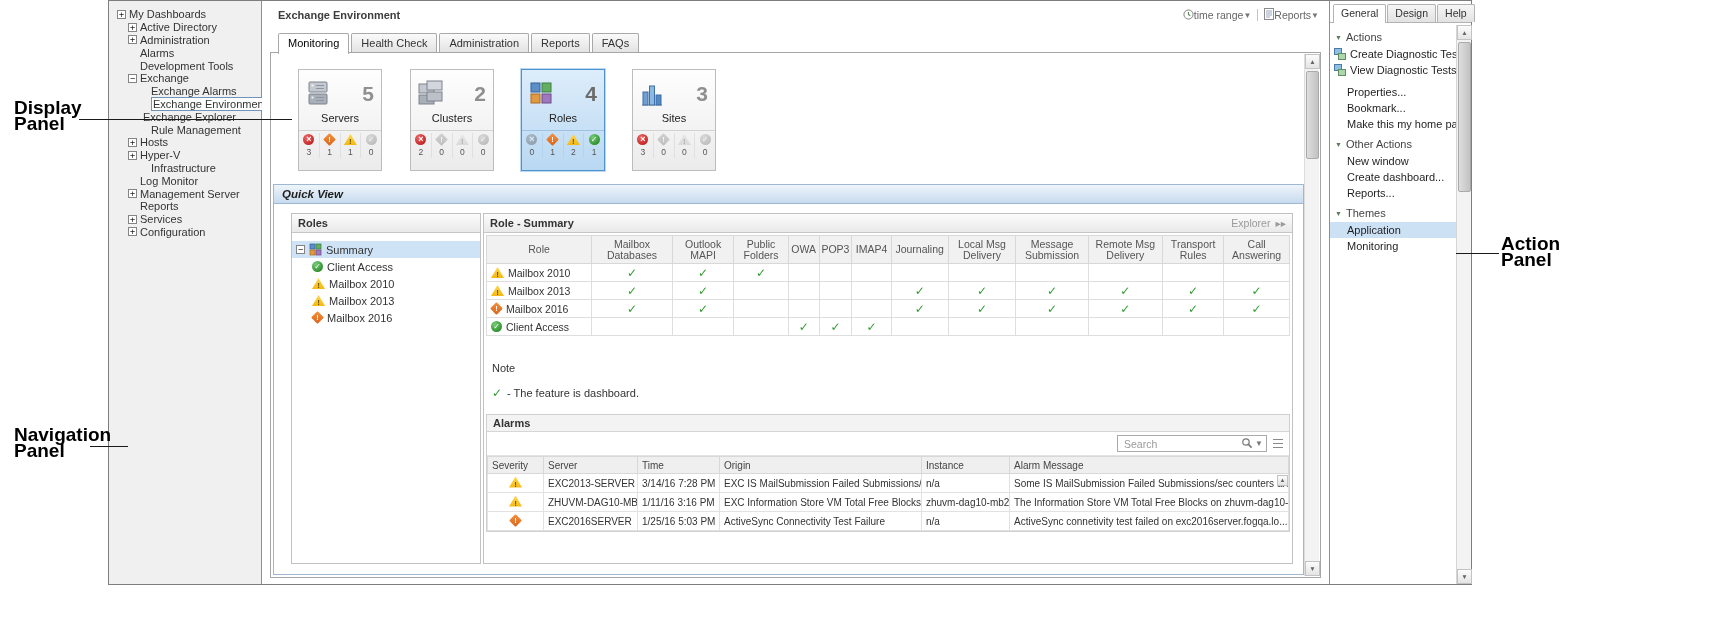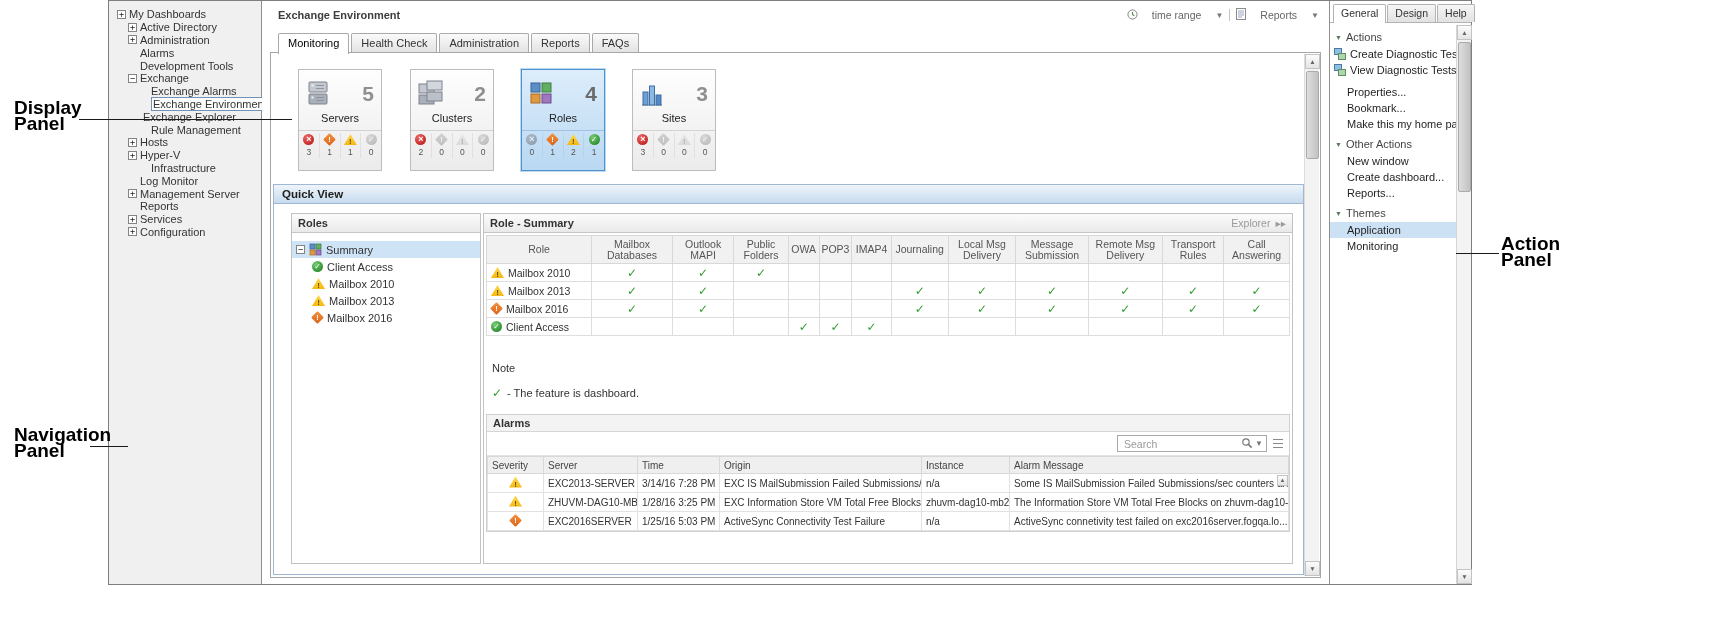--- a/index.html
+++ b/index.html
@@ -37,21 +37,21 @@
   .exp { width: 9px; height: 9px; border: 1px solid #848484; background: #fff; font-size: 8.5px; line-height: 7px;
     color: #222; flex: none; display: inline-flex; align-items: center; justify-content: center;
     font-family: "DejaVu Sans Mono", monospace; cursor: pointer; }
   .exp-spacer { width: 9px; flex: none; }
   .sel-label { border: 1px solid #6f94b8; background: #fdfdfd; padding: 0 1px; }
 
   
   .main { position: absolute; left: 153px; top: 0; bottom: 0; right: 142px; background: #fff; }
   .page-title { position: absolute; left: 16px; top: 8px; font-weight: bold; color: #3d3d3d; }
   .top-controls { position: absolute; right: 10px; top: 7px; display: flex; align-items: center; gap: 6px; color: #666; font-size: 10.5px; }
-  .ctrl { display: inline-flex; align-items: center; gap: 14px; cursor: pointer; }
+  .ctrl { display: inline-flex; align-items: center; gap: 0; cursor: pointer; }
   .dd { font-size: 8px; color: #777; }
   .vr { width: 1px; height: 12px; background: #c5c5c5; }
 
   .tabs { position: absolute; left: 16px; top: 32px; display: flex; gap: 2px; z-index: 3; }
   .tab { height: 19px; padding: 3px 9px 0; background: linear-gradient(#fafafa, #e3e3e3); border: 1px solid #a9a9a9;
     border-bottom: none; color: #333; cursor: pointer; border-radius: 2px 2px 0 0; }
   .tab.active { background: #fff; height: 21px; color: #000; position: relative; z-index: 4; }
 
   .content { position: absolute; left: 8px; right: 8px; top: 51px; bottom: 6px; border: 1px solid #a6a6a6; background: #fff; }
 
@@ -82,21 +82,21 @@
   .sev-normal::after { content: "✓"; position: absolute; left: 0; right: 0; top: 0; color: #fff; font-size: 8px; font-weight: bold; line-height: 11px; text-align: center; }
   .sev-warning { width: 13px; background: linear-gradient(#ffd84d, #f4b812); clip-path: polygon(50% 0, 100% 100%, 0 100%); }
   .sev-warning::after { content: "!"; position: absolute; left: 0; right: 0; bottom: -1px; color: #6b5200; font-size: 8px; font-weight: bold; text-align: center; }
   .sev-critical { width: 9px; height: 9px; margin: 1px; background: linear-gradient(135deg, #f5913d, #d9641a); transform: rotate(45deg); border-radius: 1px; }
   .sev-critical::after { content: "!"; position: absolute; left: 0; right: 0; top: 0; transform: rotate(-45deg); color: #fff; font-size: 7.5px; font-weight: bold; line-height: 9px; text-align: center; }
   .sev.dim { opacity: .4; filter: grayscale(1); }
 
   
   .quickview { position: absolute; left: 2px; top: 131px; width: 1031px; bottom: 2px; border: 1px solid #9fb7d0; background: #fff; }
   .qv-header { height: 19px; background: linear-gradient(#eef4fb, #c7dbee); border-bottom: 1px solid #9fb7d0;
-    font-weight: bold; color: #1e1e1e; padding: 3px 0 0 8px; font-size: 11.5px; }
+    font-weight: bold; color: #1e1e1e; padding: 3px 0 0 8px; font-size: 11.5px; font-style: italic; }
   .qv-body { position: absolute; top: 20px; left: 0; right: 0; bottom: 0; }
   .roles-panel { position: absolute; left: 17px; top: 8px; width: 190px; bottom: 10px; border: 1px solid #c2c2c2; background: #fff; }
   .summary-panel { position: absolute; left: 209px; right: 10px; top: 8px; bottom: 10px; border: 1px solid #c2c2c2; background: #fff; }
   .panel-header { height: 19px; background: linear-gradient(#fcfcfc, #e9e9e9); border-bottom: 1px solid #c6c6c6;
     font-weight: bold; color: #333; padding: 3px 6px 0; display: flex; }
   .explorer { margin-left: auto; color: #9a9a9a; font-weight: normal; display: flex; gap: 5px; cursor: pointer; font-size: 10.5px; }
 
   #roles-tree { padding-top: 8px; }
   .rt-row { height: 17px; display: flex; align-items: center; gap: 4px; cursor: pointer; }
   .rt-row.selected { background: #cfe3f7; }
@@ -624,21 +624,21 @@
                       <td class="sev-cell"><span class="sev sev-warning"></span></td>
                       <td>EXC2013-SERVER</td>
                       <td>3/14/16 7:28 PM</td>
                       <td>EXC IS MailSubmission Failed Submissions/sec</td>
                       <td>n/a</td>
                       <td>Some IS MailSubmission Failed Submissions/sec counters are a...</td>
                     </tr>
                     <tr>
                       <td class="sev-cell"><span class="sev sev-warning"></span></td>
                       <td>ZHUVM-DAG10-MB2</td>
-                      <td>1/28/16 3:25 PM</td>
+                      <td>1/11/16 3:16 PM</td>
                       <td>EXC Information Store VM Total Free Blocks</td>
                       <td>zhuvm-dag10-mb2</td>
                       <td>The Information Store VM Total Free Blocks on zhuvm-dag10-...</td>
                     </tr>
                     <tr>
                       <td class="sev-cell"><span class="sev sev-critical"></span></td>
                       <td>EXC2016SERVER</td>
                       <td>1/25/16 5:03 PM</td>
                       <td>ActiveSync Connectivity Test Failure</td>
                       <td>n/a</td>

